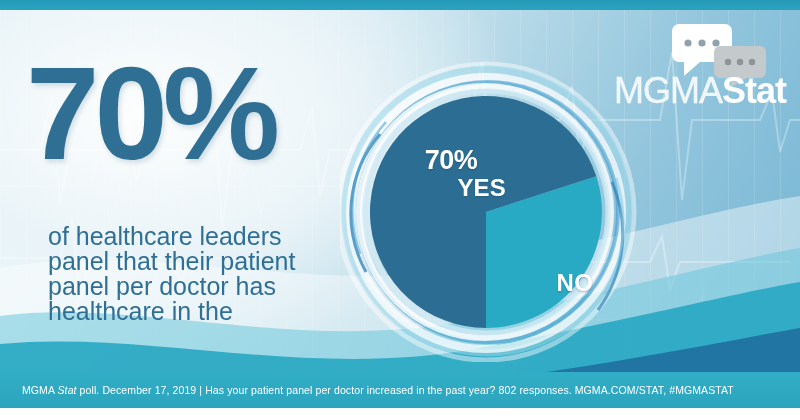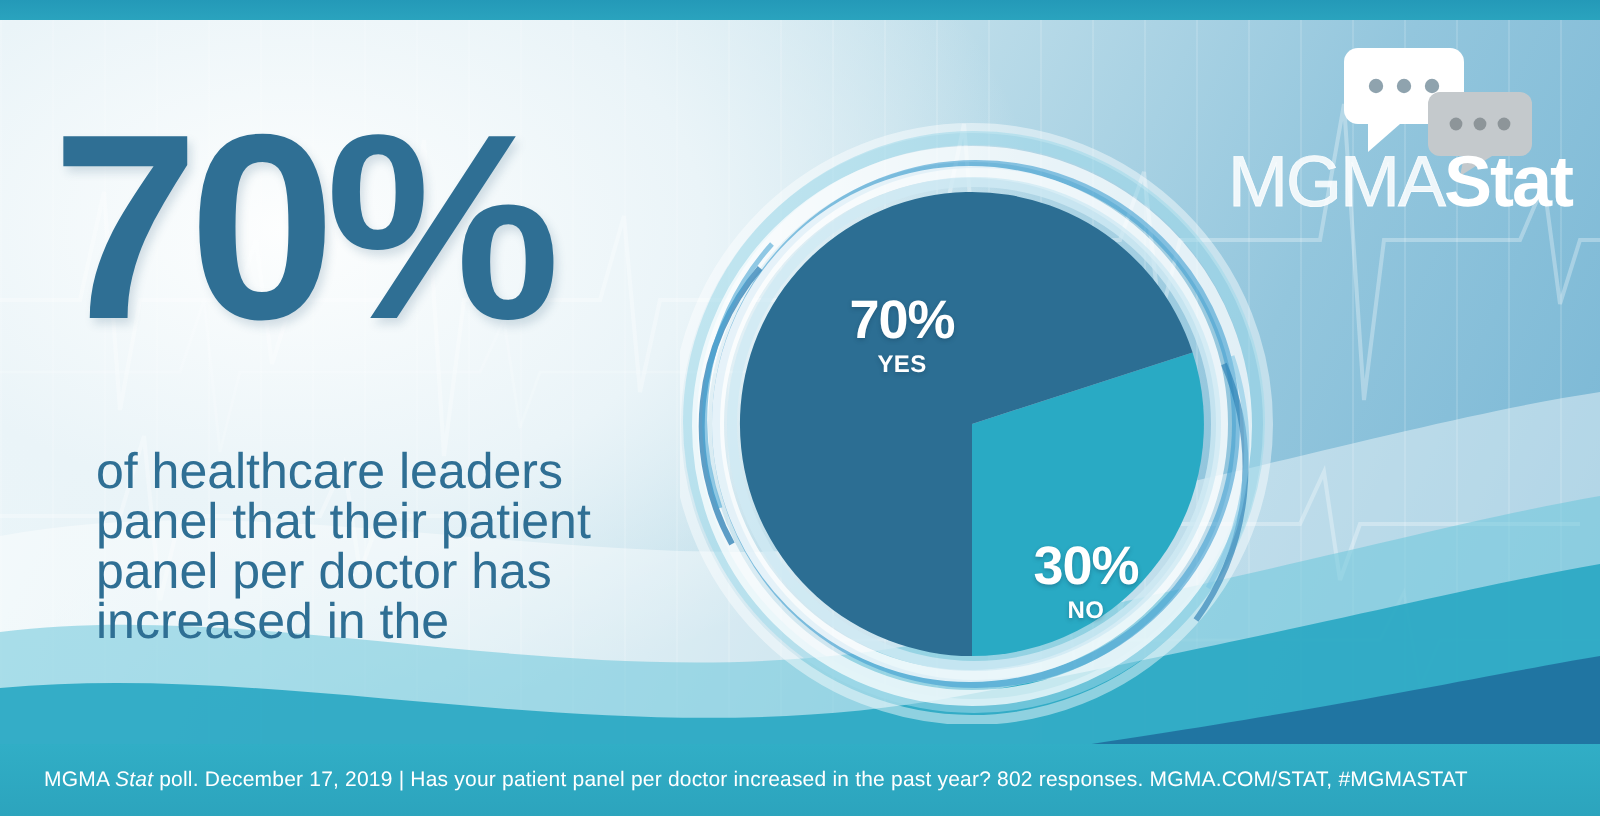--- a/index.html
+++ b/index.html
@@ -143,24 +143,25 @@
     text-shadow: 0 1px 2px rgba(20,60,85,0.35);
   }
   .pie-label .pct {
     display: block;
     font-size: 27px;
     font-weight: bold;
     letter-spacing: -0.5px;
   }
   .pie-label .ans {
     display: block;
-    font-size: 12px;
+    font-size: 24px;
     font-weight: bold;
     letter-spacing: 0.2px;
     margin-top: 1px;
+    text-align: right;
   }
   #label-yes { left: 56px; top: 105px; width: 110px; }
   #label-no  { left: 153px; top: 228px; width: 100px; }
 </style>
 </head>
 <body>
 
 <div id="infographic">
 
   <div class="bg-base"></div>
@@ -189,21 +190,21 @@
   </svg>
 
   <div class="top-bar"></div>
 
   <div class="big-stat">70%</div>
 
   <div class="body-copy">
     <div>of healthcare leaders</div>
     <div>panel that their patient</div>
     <div>panel per doctor has</div>
-    <div>increased in the</div>
+    <div>healthcare in the</div>
   </div>
 
   <div class="logo">
     <svg viewBox="0 0 182 92" width="182" height="92">
       <g>
         <rect x="58" y="6" width="60" height="38" rx="7" fill="#ffffff"></rect>
         <path d="M70,44 L70,58 L86,44 Z" fill="#ffffff"></path>
         <circle cx="74" cy="25" r="3.6" fill="#8fa3ae"></circle>
         <circle cx="88" cy="25" r="3.6" fill="#8fa3ae"></circle>
         <circle cx="102" cy="25" r="3.6" fill="#8fa3ae"></circle>
@@ -240,21 +241,20 @@
       <path d="M146,170 L256.3,134.2 A116,116 0 0 1 146,286 Z" fill="#29AAC4"></path>
 
       <path d="M146,170 L146,286 A116,116 0 1 1 256.3,134.2 Z" fill="#2C6E93"></path>
     </svg>
 
     <div class="pie-label" id="label-yes">
       <span class="pct">70%</span>
       <span class="ans">YES</span>
     </div>
     <div class="pie-label" id="label-no">
-      <span class="pct">30%</span>
       <span class="ans">NO</span>
     </div>
   </div>
 
   <div class="footer-bar">
     <div class="footer-text"><span>MGMA </span><span class="ital">Stat</span><span> poll. December 17, 2019 | Has your patient panel per doctor increased in the past year? 802 responses. MGMA.COM/STAT, #MGMASTAT</span></div>
   </div>
 
 </div>
 

